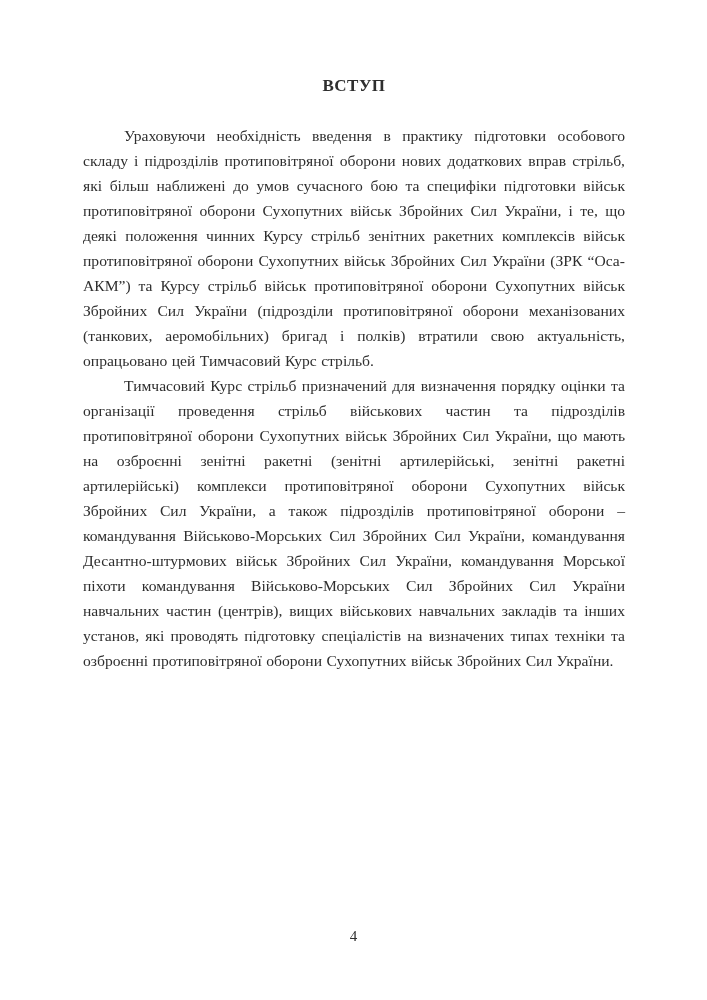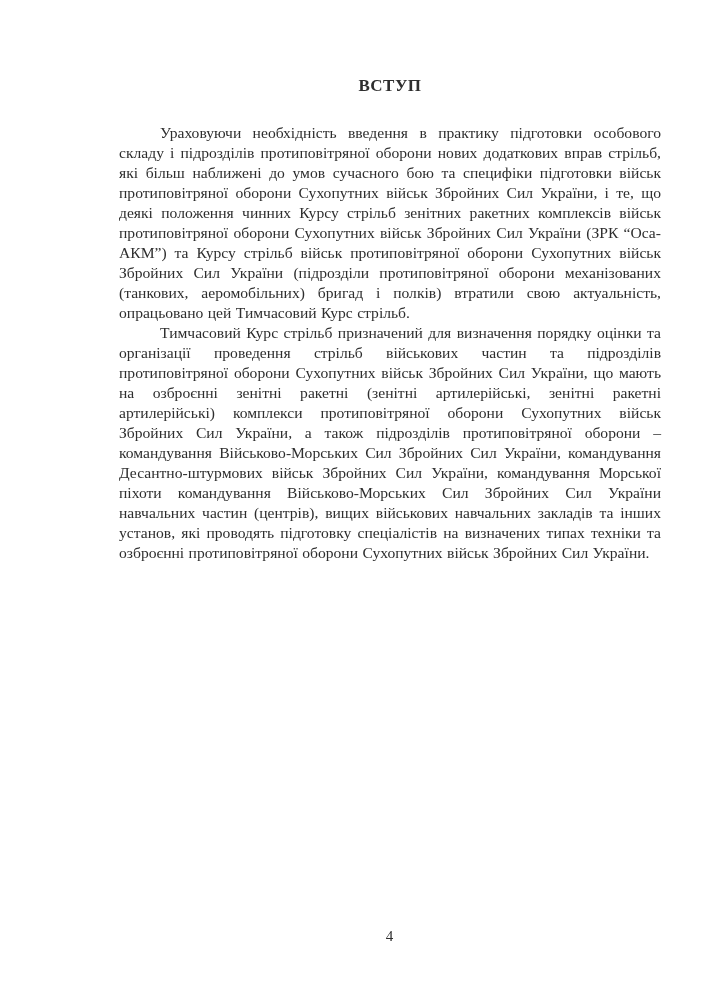--- a/index.html
+++ b/index.html
@@ -8,39 +8,38 @@
     background: #ffffff;
   }
   .doc-page {
     position: relative;
     width: 626px;
     height: 1000px;
     background: #ffffff;
     font-family: "Liberation Serif", "DejaVu Serif", serif;
     color: #2e2e2e;
     overflow: hidden;
-    margin-left: 36px;
   }
   .doc-content {
     position: absolute;
     left: 83px;
     top: 76px;
     width: 542px;
   }
   .doc-title {
     text-align: center;
     font-weight: bold;
     font-size: 17px;
     margin: 0 0 27px 0;
     letter-spacing: 0.5px;
   }
   .doc-para {
     margin: 0;
     font-size: 15.6px;
-    line-height: 20px;
+    line-height: 25px;
     text-align: justify;
     text-indent: 41px;
     word-spacing: 0.5px;
   }
   .page-number {
     position: absolute;
     left: 0;
     width: 707px;
     top: 928px;
     text-align: center;

